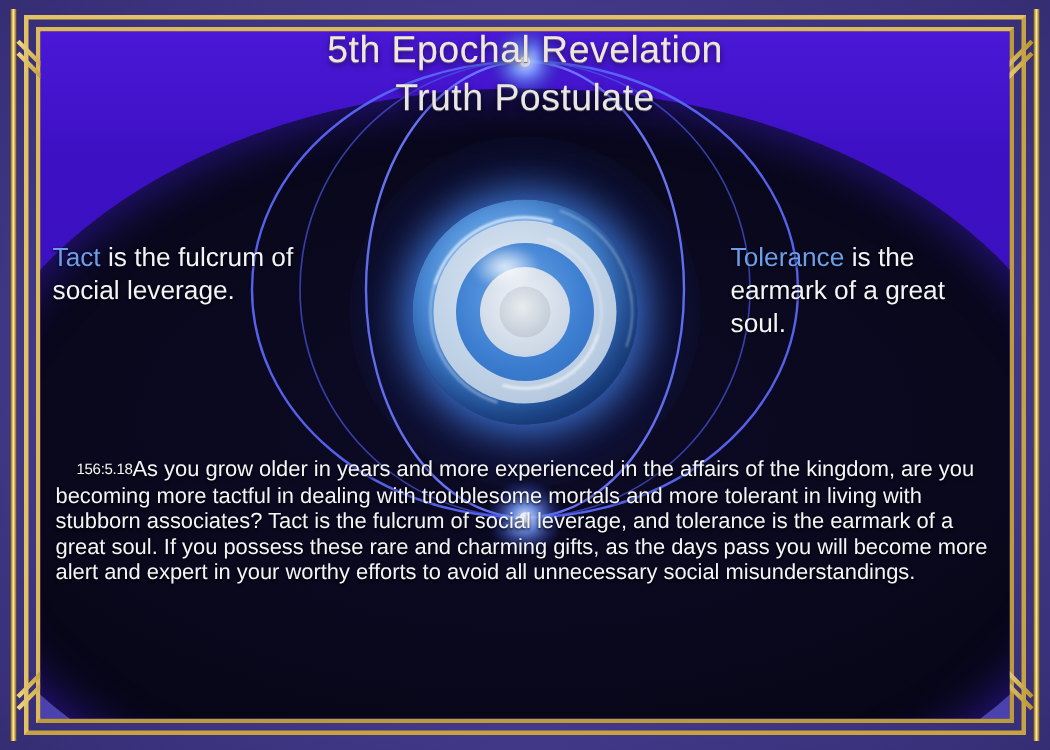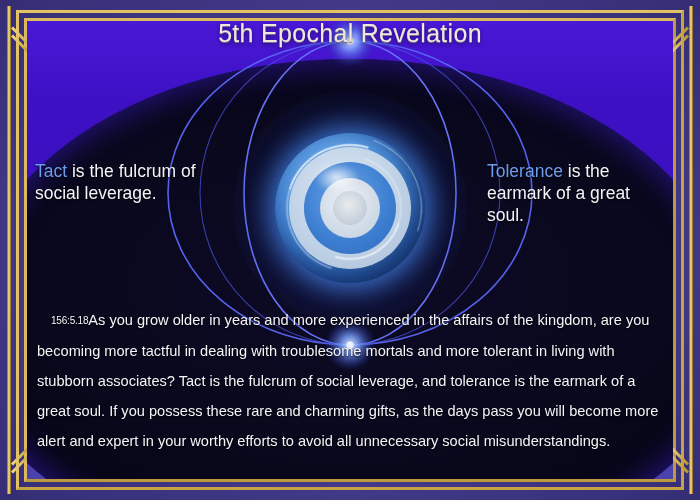--- a/index.html
+++ b/index.html
@@ -169,21 +169,21 @@
     font-size:25px; letter-spacing:.3px;
     color:#e9e6e4;
     text-shadow:0 1px 0 #5a5a66, 0 2px 5px rgba(0,0,0,.7);
   }
 
   #passage{
     position:absolute;
     left:10px; right:12px; top:284px;
     color:#f4f5f8;
     font-size:14.6px;
-    line-height:30px;
+    line-height:17px;
     text-indent:14px;
     text-shadow:0 1px 2px rgba(0,0,0,.95);
   }
   #passage-ref{
     font-size:10px;
     vertical-align:1.5px;
     letter-spacing:-.2px;
   }
 </style>
 </head>
@@ -271,20 +271,21 @@
       <div class="ring" id="ring3"></div>
       <div class="ring" id="ring4"></div>
       <div class="ring" id="ring5"></div>
       <div class="wisp" id="wispA"></div>
       <div class="wisp" id="wispB"></div>
       <div class="wisp" id="wispC"></div>
       <div id="orb-spec"></div>
     </div>
 
     <div id="title-main">5th Epochal Revelation</div>
+    <div id="title-sub">Truth Postulate</div>
 
     <div class="side-quote" id="quote-right">
       <span class="kw">Tolerance</span><span> is the earmark of a great soul.</span>
     </div>
     <div class="side-quote" id="quote-left">
       <span class="kw">Tact</span><span> is the fulcrum of social leverage.</span>
     </div>
 
     <div id="passage">
       <span id="passage-ref">156:5.18</span><span>As you grow older in years and more experienced in the affairs of the kingdom, are you becoming more tactful in dealing with troublesome mortals and more tolerant in living with stubborn associates? Tact is the fulcrum of social leverage, and tolerance is the earmark of a great soul. If you possess these rare and charming gifts, as the days pass you will become more alert and expert in your worthy efforts to avoid all unnecessary social misunderstandings.</span>

